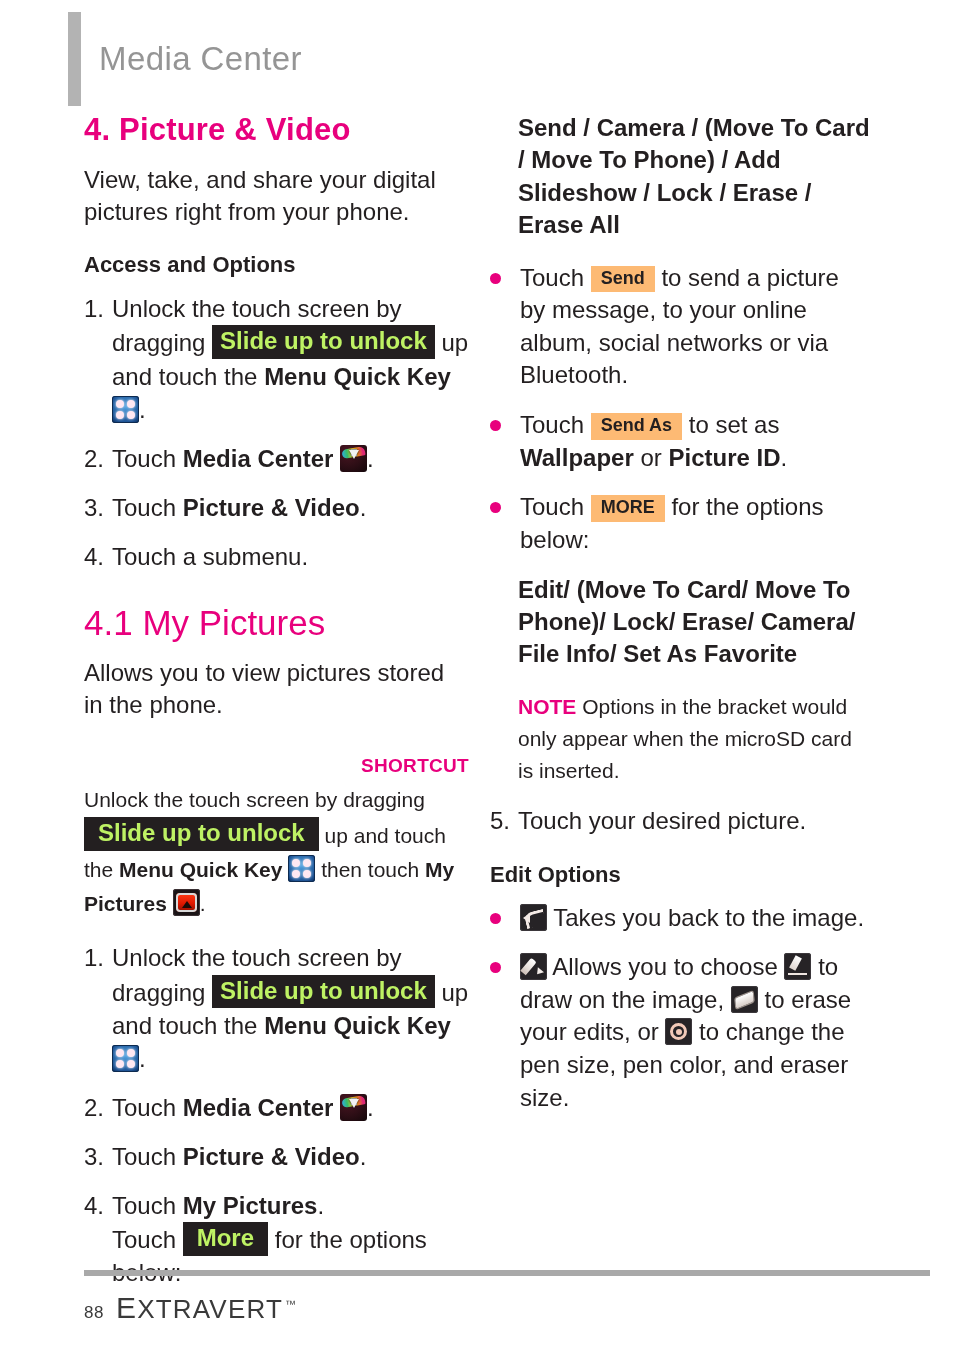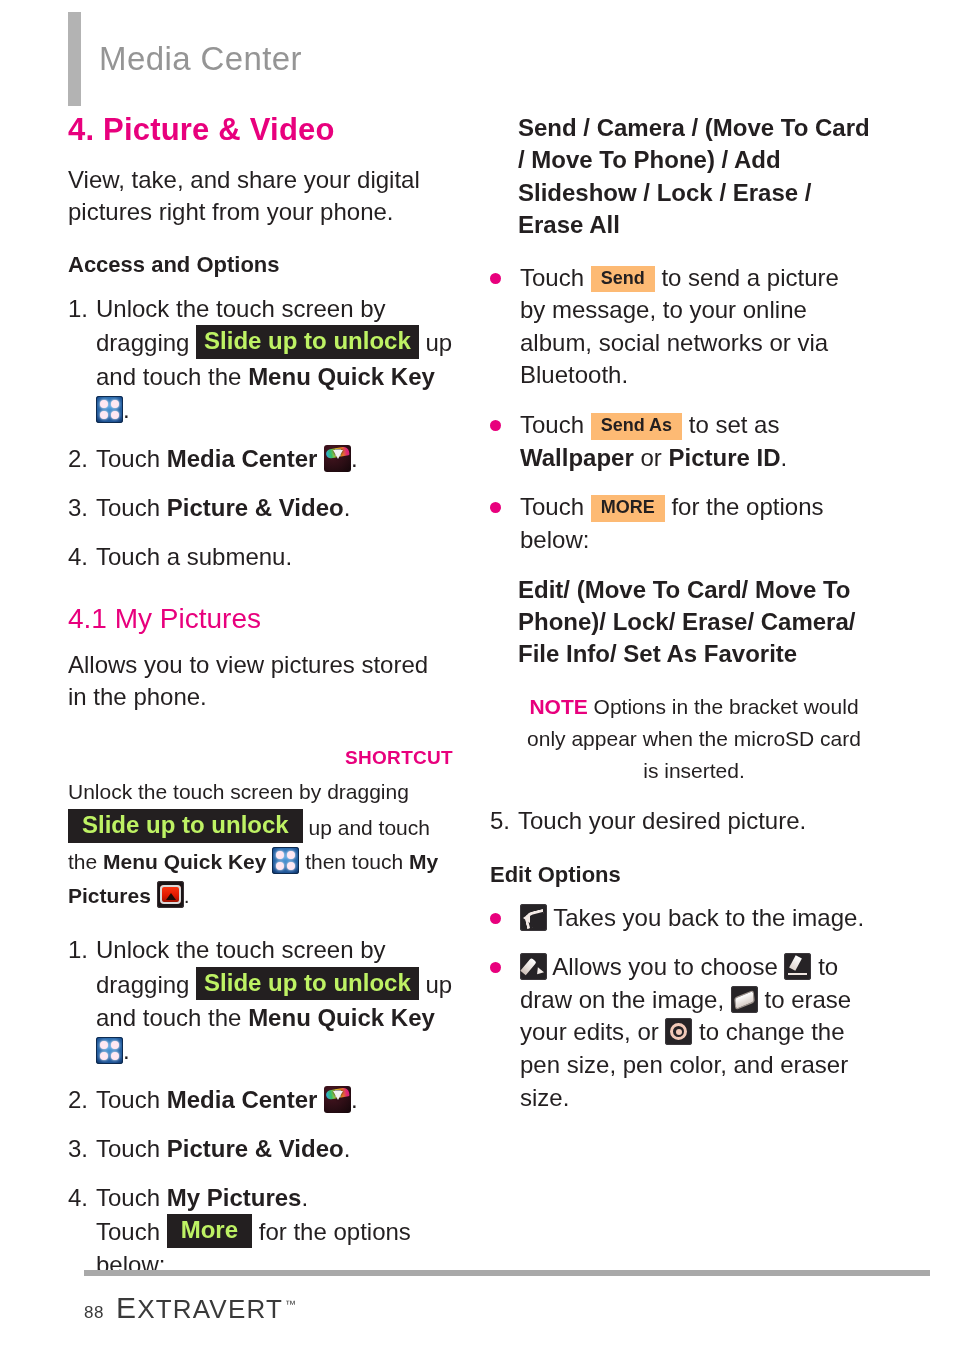--- a/index.html
+++ b/index.html
@@ -43,34 +43,34 @@
   .columns {
     position: absolute;
     left: 0;
     top: 112px;
     width: 954px;
   }
   .col {
     position: absolute;
     top: 0;
   }
-  .col-left  { left: 68px;  width: 385px; }
+  .col-left  { left: 84px;  width: 385px; }
   .col-right { left: 490px; width: 380px; }
 
   
   .h1 {
     color: #e8007d;
     font-size: 31px;
     font-weight: bold;
     margin: 0 0 16px 0;
     letter-spacing: .2px;
   }
   .h2-pink {
     color: #e8007d;
-    font-size: 28px;
+    font-size: 35px;
     font-weight: 400;
     margin: 30px 0 14px 0;
   }
   .h3 {
     font-size: 22px;
     font-weight: bold;
     margin: 24px 0 14px 0;
   }
   .para {
     font-size: 24px;
@@ -311,21 +311,20 @@
     margin: -3px 0 0 -3px;
     border-radius: 50%;
     background: #f2c9b8;
   }
 
   
   .note {
     font-size: 21px;
     line-height: 1.52;
     margin: 0 0 18px 28px;
-    text-align: center;
   }
   .note .lbl { color: #e8007d; font-weight: bold; }
 
   
   .shortcut-label {
     color: #e8007d;
     font-size: 19px;
     font-weight: bold;
     letter-spacing: .3px;
     margin: 34px 0 6px 0;

